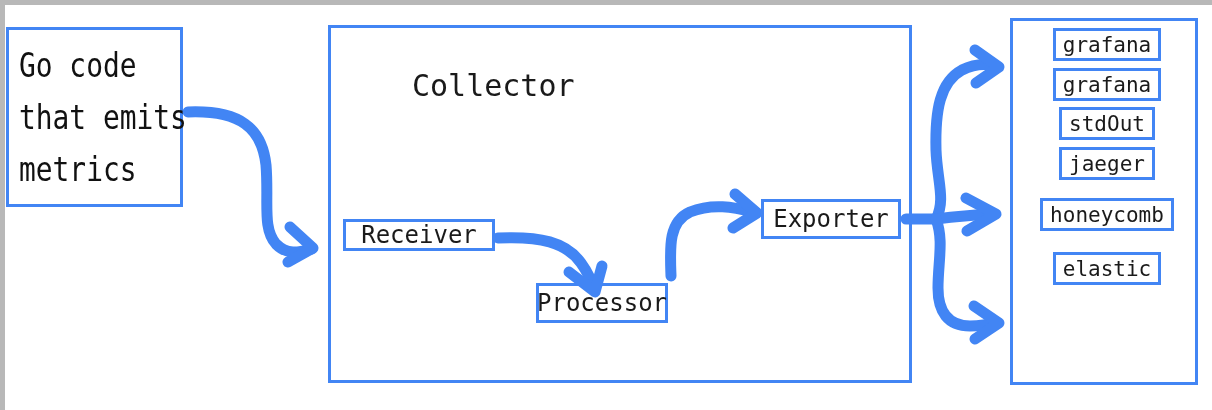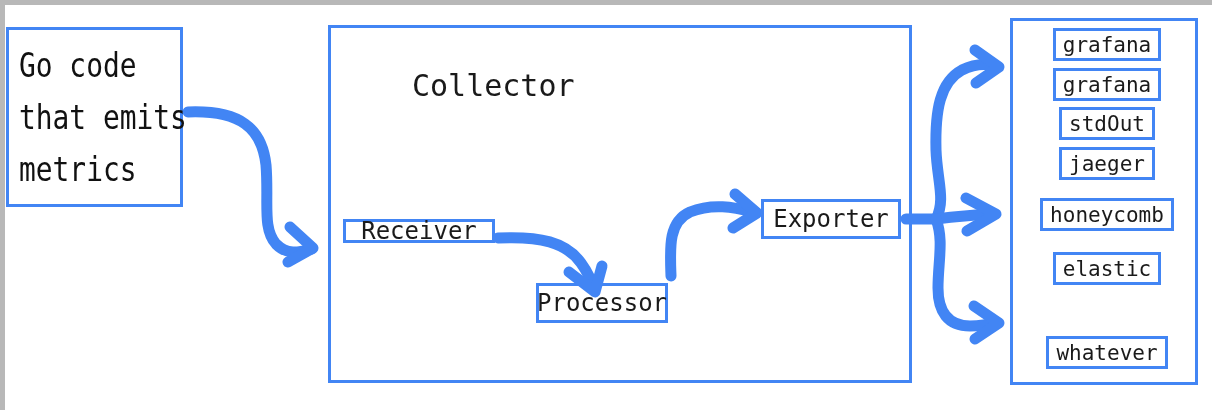--- a/index.html
+++ b/index.html
@@ -86,21 +86,21 @@
     top: 68px;
     font-size: 30px;
     color: #1a1a1a;
     letter-spacing: 0px;
   }
 
   #receiver-box {
     left: 343px;
     top: 219px;
     width: 152px;
-    height: 24px;
+    height: 32px;
     font-size: 24px;
   }
   #processor-box {
     left: 536px;
     top: 283px;
     width: 132px;
     height: 40px;
     font-size: 24px;
   }
   #exporter-box {
@@ -207,23 +207,20 @@
       </div>
     <div class="dest-row" style="top:126px">
         <div class="dest-item">jaeger</div>
       </div>
     <div class="dest-row" style="top:177px">
         <div class="dest-item">honeycomb</div>
       </div>
     <div class="dest-row" style="top:231px">
         <div class="dest-item">elastic</div>
       </div>
-    <div class="dest-row" style="top:315px">
-        <div class="dest-item">whatever</div>
-      </div>
   </div>
 
   <svg class="arrows" viewBox="0 0 1212 410">
 
     <g>
       <path class="arrow-path" d="M 188 112 C 240 110 262 128 266 165 C 269 202 262 228 276 244 C 288 256 300 252 312 249"></path>
       <path class="arrow-head" d="M 290 227 L 313 248 L 288 262"></path>
     </g>
 
     <g>

